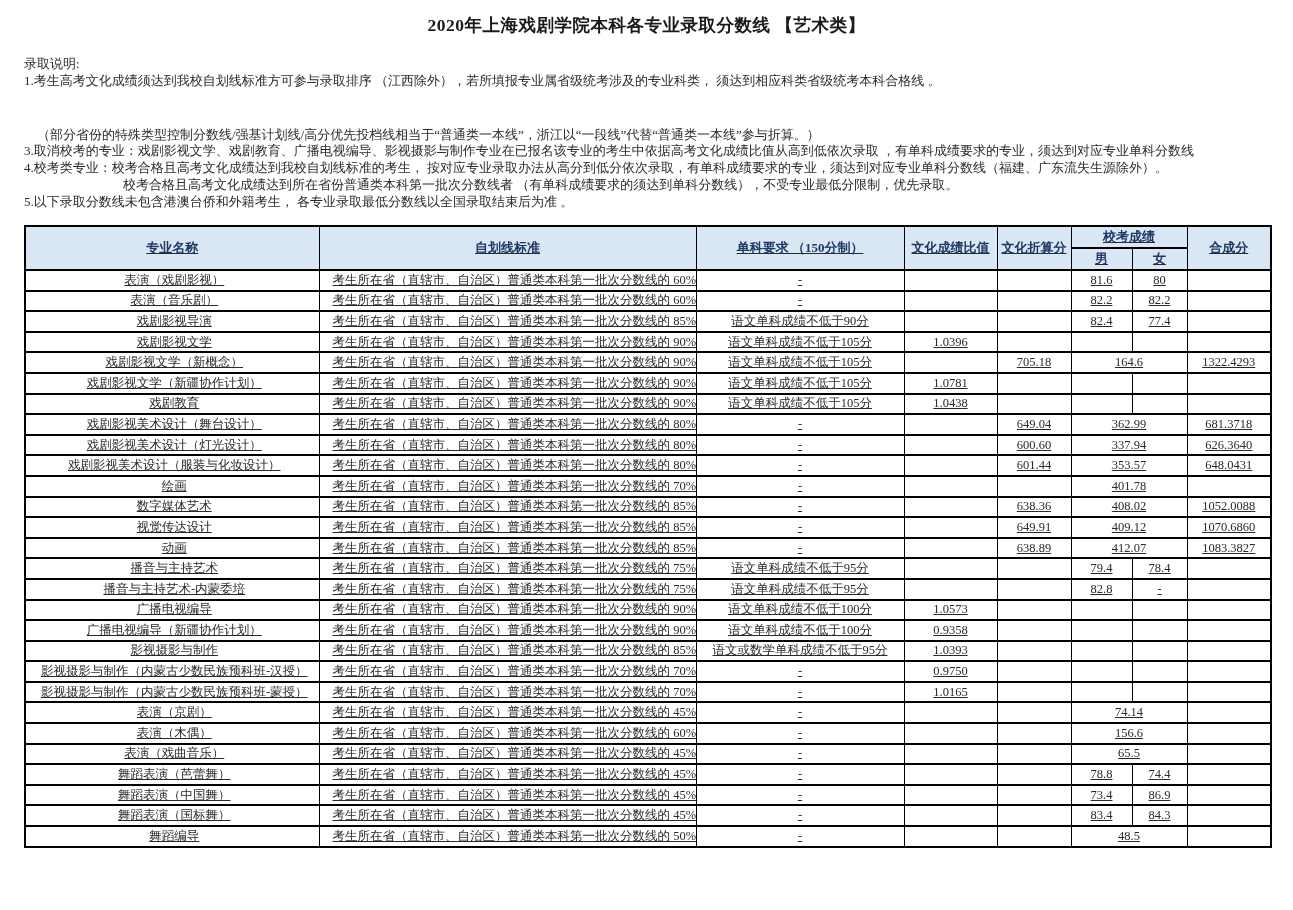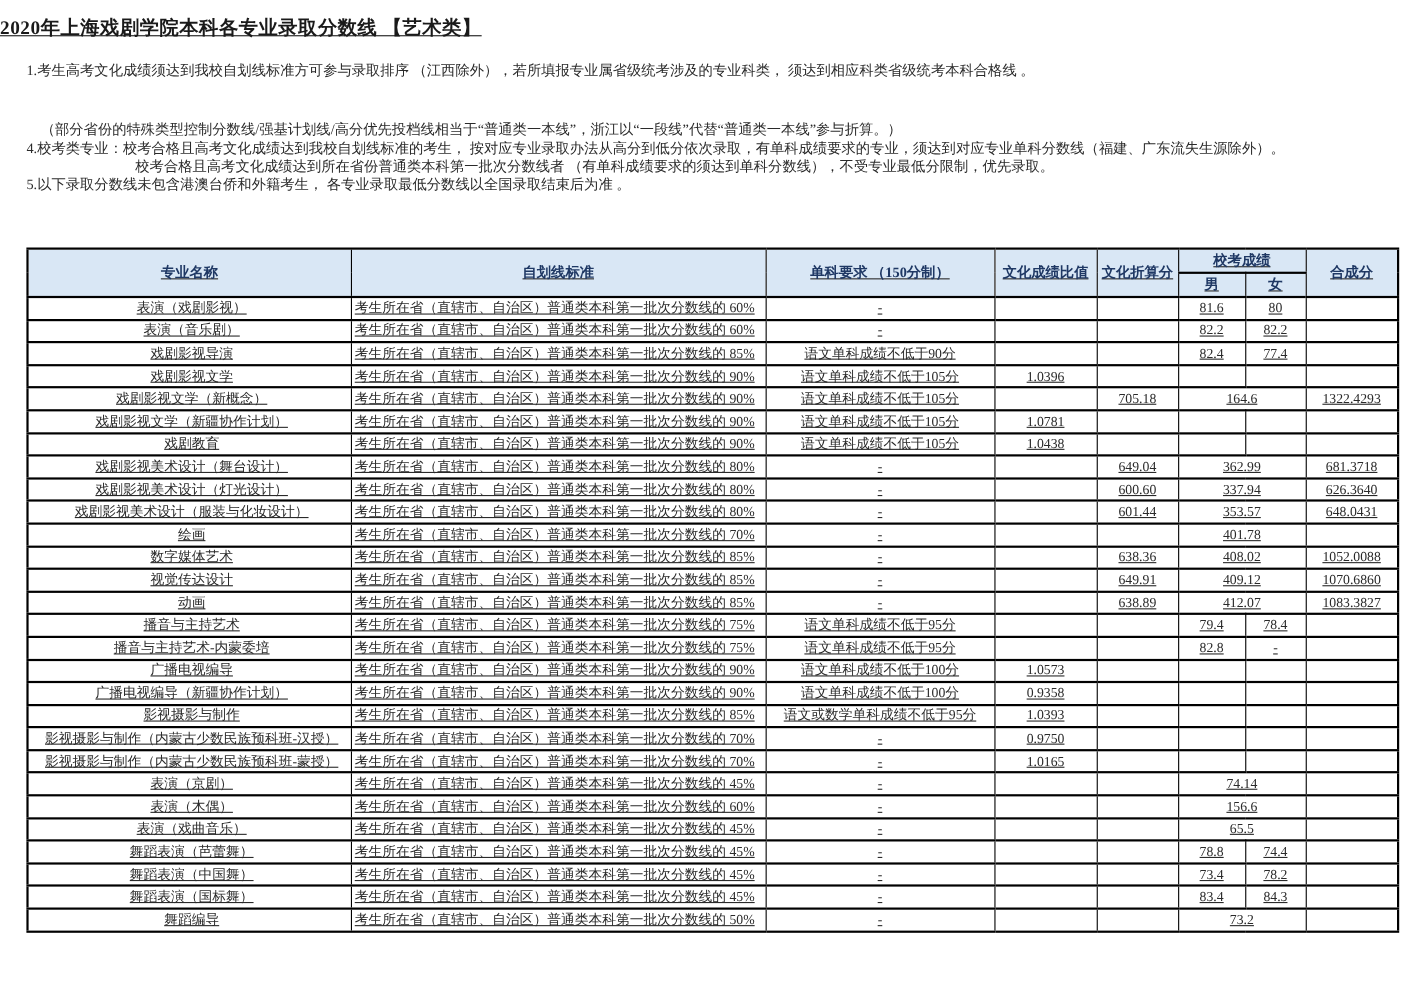--- a/index.html
+++ b/index.html
@@ -4,22 +4,22 @@
 <style>
   * { margin:0; padding:0; box-sizing:border-box; }
   html,body { background:#ffffff; }
   body {
     width:1293px; height:910px; position:relative; overflow:hidden;
     font-family:"Liberation Serif","DejaVu Serif",serif;
     color:var(--body-text,#2a2a2a);
   }
   .page-title {
     position:absolute; top:13px; left:0; width:100%;
-    font-size:17.5px; font-weight:bold;
-    color:#1a1a1a; letter-spacing:.5px; white-space:nowrap;text-decoration:underline;
+    text-align:center; font-size:17.5px; font-weight:bold;
+    color:#1a1a1a; letter-spacing:.5px; white-space:nowrap;
   }
   .notes {
     position:absolute; top:56px; left:24px; width:1255px;
     font-size:13px; color:var(--body-text,#2a2a2a);
   }
   .notes .note-line, .notes .notes-heading {
     line-height:16.8px; white-space:nowrap; overflow:hidden;
   }
   .table-wrap { position:absolute; top:225px; left:24px; }
   table.score-table {
@@ -33,32 +33,34 @@
     white-space:nowrap; overflow:hidden; vertical-align:middle;
   }
   .score-table thead th {
     background:var(--header-bg,#d9e7f5);
     color:var(--header-text,#1f3864);
     font-size:13px; font-weight:bold; text-align:center;
     height:20px; line-height:20px;
   }
   .score-table tbody td { height:20.6px; font-size:12.5px; }
   .c-major   { text-align:center; padding-left:4px; font-size:13px; }
-  .c-standard{ text-align:left; padding-left:3px; font-size:12px; }
+  .c-standard{ text-align:left; padding-left:13px; font-size:12px; }
   .c-center  { text-align:center; }
 </style>
 </head>
 <body>
 
 <div class="page-title">2020年上海戏剧学院本科各专业录取分数线 【艺术类】</div>
 
 <div class="notes">
+  <div class="notes-heading">录取说明:</div>
   <div>
       <div class="note-line">1.考生高考文化成绩须达到我校自划线标准方可参与录取排序 （江西除外），若所填报专业属省级统考涉及的专业科类， 须达到相应科类省级统考本科合格线 。</div>
       <div class="note-line" style="padding-left: 13px; margin-top: 37px;">（部分省份的特殊类型控制分数线/强基计划线/高分优先投档线相当于“普通类一本线”，浙江以“一段线”代替“普通类一本线”参与折算。）</div>
+      <div class="note-line">3.取消校考的专业：戏剧影视文学、戏剧教育、广播电视编导、影视摄影与制作专业在已报名该专业的考生中依据高考文化成绩比值从高到低依次录取 ，有单科成绩要求的专业，须达到对应专业单科分数线</div>
       <div class="note-line">4.校考类专业：校考合格且高考文化成绩达到我校自划线标准的考生， 按对应专业录取办法从高分到低分依次录取，有单科成绩要求的专业，须达到对应专业单科分数线（福建、广东流失生源除外）。</div>
       <div class="note-line" style="padding-left: 99px;">校考合格且高考文化成绩达到所在省份普通类本科第一批次分数线者 （有单科成绩要求的须达到单科分数线），不受专业最低分限制，优先录取。</div>
       <div class="note-line">5.以下录取分数线未包含港澳台侨和外籍考生， 各专业录取最低分数线以全国录取结束后为准 。</div>
     </div>
 </div>
 
 <div class="table-wrap">
   <table class="score-table">
     <colgroup>
       <col style="width:294px">
@@ -325,37 +327,37 @@
           <td class="c-center">74.4</td>
           <td class="c-center"></td>
         </tr>
         <tr>
           <td class="c-major">舞蹈表演（中国舞）</td>
           <td class="c-standard">考生所在省（直辖市、自治区）普通类本科第一批次分数线的 45%</td>
           <td class="c-center">-</td>
           <td class="c-center"></td>
           <td class="c-center"></td>
           <td class="c-center">73.4</td>
-          <td class="c-center">78.2</td>
+          <td class="c-center">86.9</td>
           <td class="c-center"></td>
         </tr>
         <tr>
           <td class="c-major">舞蹈表演（国标舞）</td>
           <td class="c-standard">考生所在省（直辖市、自治区）普通类本科第一批次分数线的 45%</td>
           <td class="c-center">-</td>
           <td class="c-center"></td>
           <td class="c-center"></td>
           <td class="c-center">83.4</td>
           <td class="c-center">84.3</td>
           <td class="c-center"></td>
         </tr>
         <tr>
           <td class="c-major">舞蹈编导</td>
           <td class="c-standard">考生所在省（直辖市、自治区）普通类本科第一批次分数线的 50%</td>
           <td class="c-center">-</td>
           <td class="c-center"></td>
           <td class="c-center"></td>
-          <td class="c-center" colspan="2">73.2</td>
+          <td class="c-center" colspan="2">48.5</td>
           <td class="c-center"></td>
         </tr>
       </tbody>
   </table>
 </div>
 
 </body></html>

